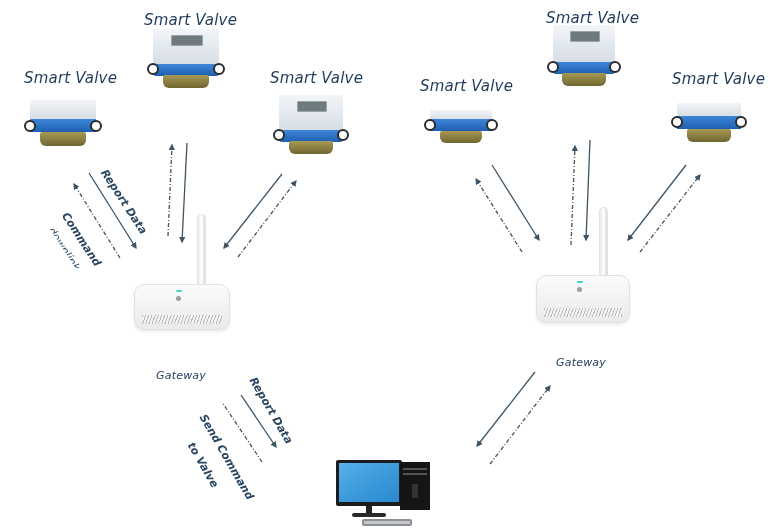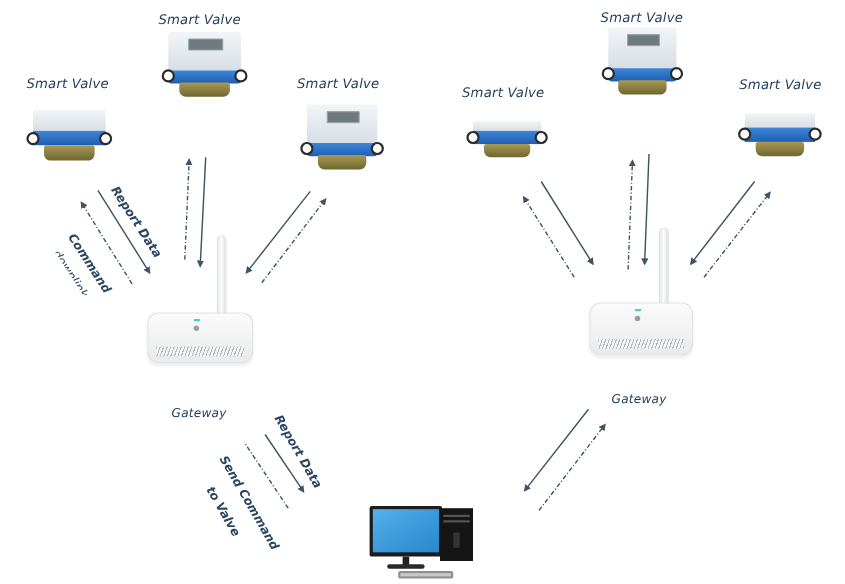--- a/index.html
+++ b/index.html
@@ -1,19 +1,19 @@
 <!DOCTYPE html>
 <html><head>
 <meta charset="utf-8">
 <style>
   html, body { margin:0; padding:0; background:#ffffff; }
   body { width:768px; height:531px; position:relative; overflow:hidden;
          font-family:"DejaVu Sans", sans-serif; }
   .lbl { position:absolute; color:#1f3a5a; font-family:"DejaVu Sans", sans-serif;
-         font-style:italic; font-size:12px; white-space:nowrap; letter-spacing:0.2px; }
+         font-style:italic; font-size:15px; white-space:nowrap; letter-spacing:0.2px; }
   .rot { position:absolute; color:#2a4660; font-family:"DejaVu Sans", sans-serif;
          font-style:italic; font-weight:bold; font-size:11px; white-space:nowrap;
          transform-origin:0 0; }
   .valve { position:absolute; }
   .valve .top { position:absolute; left:0; right:0; top:0; background:linear-gradient(180deg,#f2f5f8,#d6dde4);
                 border-radius:3px; }
   .valve .lcd { position:absolute; left:28%; width:44%; top:6px; height:9px; background:#6f7a7f;
                 border:1px solid #9aa4aa; border-radius:1px; }
   .valve .band { position:absolute; left:0; right:0; background:linear-gradient(180deg,#3d86d8,#1f5fb1); }
   .valve .brass { position:absolute; background:linear-gradient(180deg,#a89a55,#6f6630); border-radius:2px 2px 6px 6px; }

